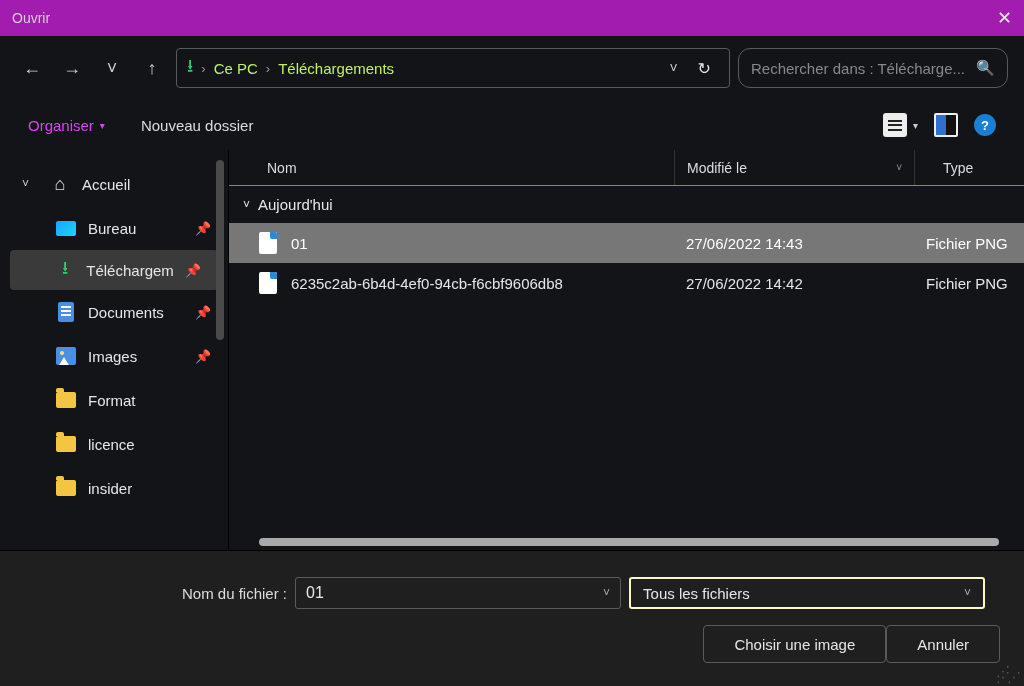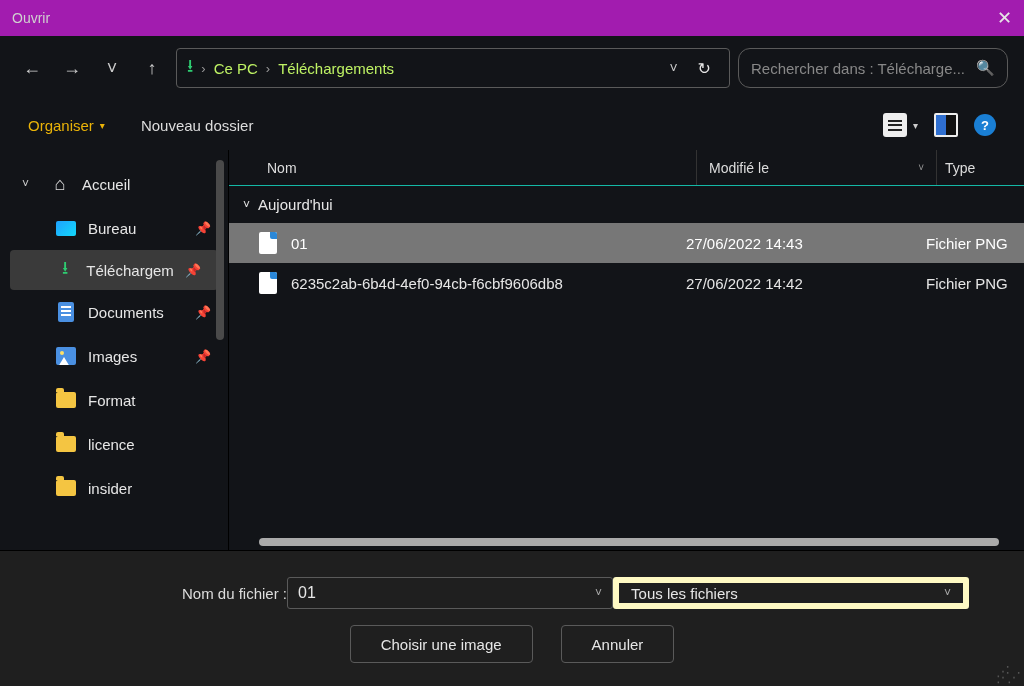--- a/index.html
+++ b/index.html
@@ -13,21 +13,21 @@
     .pin-dl { color:#2ecc71; font-size:18px; }
     .crumb-sep { color:#999; font-size:13px; }
     .crumb { color:#bef264; font-size:15px; }
     .addr-flex { flex:1; }
     .addr-tools { display:flex; align-items:center; gap:20px; padding-right:8px; }
     .chev-down { font-size:14px; color:#ccc; }
     .refresh { font-size:16px; color:#e6e6e6; }
     .search-box { width:270px; border:1px solid #5a5a5a; border-radius:12px; height:40px; display:flex; align-items:center; justify-content:space-between; padding:0 12px; color:#888; font-size:15px; }
     .toolbar { height:50px; display:flex; align-items:center; padding:0 28px; gap:24px; justify-content:space-between; }
     .toolbar-left { display:flex; align-items:center; gap:36px; }
-    .organize { color:#eab308; font-size:15px; display:flex; align-items:center; gap:6px; }
+    .organize { color:#d946ef; font-size:15px; display:flex; align-items:center; gap:6px; }
     .organize .caret { font-size:10px; }
     .newfolder { color:#ddd; font-size:15px; }
     .toolbar-right { display:flex; align-items:center; gap:16px; }
     .view-list { width:24px; height:24px; background:#eee; border-radius:3px; display:flex; flex-direction:column; justify-content:space-evenly; padding:4px 5px; }
     .view-list div { height:2px; background:#222; }
     .view-caret { font-size:10px; color:#ccc; }
     .preview-btn { width:24px; height:24px; border:2px solid #eee; background:linear-gradient(90deg,#2f6fd0 50%, #111 50%); border-radius:2px; }
     .help-btn { width:22px; height:22px; background:#1a7fd4; border-radius:50%; color:#fff; display:flex; align-items:center; justify-content:center; font-size:13px; font-weight:bold; }
     .body { display:flex; height:400px; }
     .sidebar { width:228px; position:relative; padding-top:12px; }
@@ -47,38 +47,38 @@
     .ico-img::before { content:""; position:absolute; top:4px; left:4px; width:4px; height:4px; background:#ffe066; border-radius:50%; }
     .ico-img::after { content:""; position:absolute; bottom:-2px; left:2px; width:0; height:0; border-left:6px solid transparent; border-right:6px solid transparent; border-bottom:10px solid #fff; }
     .ico-desktop { width:20px; height:15px; background:linear-gradient(135deg,#1fa2ff,#12d8fa); border-radius:2px; }
     .sidebar-scroll { position:absolute; right:4px; top:10px; width:8px; height:180px; background:#4a4a4a; border-radius:4px; }
     .ico-dl { color:#2ecc71; font-size:18px; }
     .main { flex:1; display:flex; flex-direction:column; border-left:1px solid #000; position:relative; }
     .headers { display:flex; height:36px; align-items:center; padding-left:38px; font-size:14px; color:#ddd; border-bottom:1px solid #14b8a6; }
     .col-name { flex:1; }
     .col-mod { width:240px; border-left:1px solid #333; padding-left:12px; display:flex; align-items:center; height:100%; }
     .col-mod .sort { font-size:10px; color:#999; margin-left:auto; margin-right:12px; }
-    .col-type { width:88px; border-left:1px solid #333; padding-left:8px; display:flex; align-items:center; height:100%;}
+    .col-type { width:110px; border-left:1px solid #333; padding-left:28px; display:flex; align-items:center; height:100%;}
     .group-header { display:flex; align-items:center; gap:8px; padding:10px 14px; font-size:15px; }
     .group-header .chev { font-size:12px; }
     .row { display:flex; align-items:center; height:40px; padding-left:30px; font-size:15px; }
     .row.selected { background:#777; color:#fff; }
     .file-ico { width:18px; height:22px; background:#fff; border-radius:2px; margin-right:14px; position:relative;}
     .file-ico::after { content:""; position:absolute; top:0; right:0; width:7px; height:7px; background:#2b88d8; border-radius:0 2px 0 2px;}
     .row .fname { flex:1; }
     .row .fmod { width:240px; padding-left:12px; }
     .row .ftype { width:110px; padding-left:12px; }
     .h-scroll { position:absolute; left:30px; right:6px; bottom:4px; height:8px; background:#aaa; border-radius:4px; width:740px; }
     .footer { height:136px; background:#1f1f1f; border-top:1px solid #000; padding:26px 24px 16px; position:relative;}
-    .footer-row1 { display:flex; align-items:center; gap:0; margin-left:158px; margin-bottom:16px;}
+    .footer-row1 { display:flex; align-items:center; gap:8px; margin-left:158px; margin-bottom:16px;}
     .label { color:#ddd; font-size:15px; }
     .fn-input { flex:0 0 326px; height:32px; border:1px solid #5a5a5a; background:transparent; border-radius:3px; color:#e6e6e6; padding:0 10px; display:flex; align-items:center; justify-content:space-between; }
-    .ft-select { flex:0 0 356px; height:32px; border:6px solid #fef9c3; background:transparent; border-radius:3px; color:#e6e6e6; padding:0 12px; display:flex; align-items:center; justify-content:space-between; font-size:15px; }
+    .ft-select { flex:0 0 356px; height:32px; border:2px solid #fef9c3; background:transparent; border-radius:3px; color:#e6e6e6; padding:0 12px; display:flex; align-items:center; justify-content:space-between; font-size:15px; }
     .sel-caret { font-size:12px; color:#aaa; }
-    .footer-row2 { display:flex; justify-content:center; gap:28px; }
+    .footer-row2 { display:flex; justify-content:flex-end; gap:0; }
     .btn { height:38px; padding:0 30px; border:1px solid #5a5a5a; border-radius:4px; color:#e6e6e6; font-size:15px; display:flex; align-items:center; justify-content:center; cursor:pointer; }
     .resize-grip { position:absolute; right:6px; bottom:6px; color:#555; font-size:14px; letter-spacing:-3px; line-height:6px;}
   </style>
 </head>
 <body>
 
 <div class="titlebar">
   <span class="titlebar-title">Ouvrir</span>
   <span class="close-btn">✕</span>
 </div>

